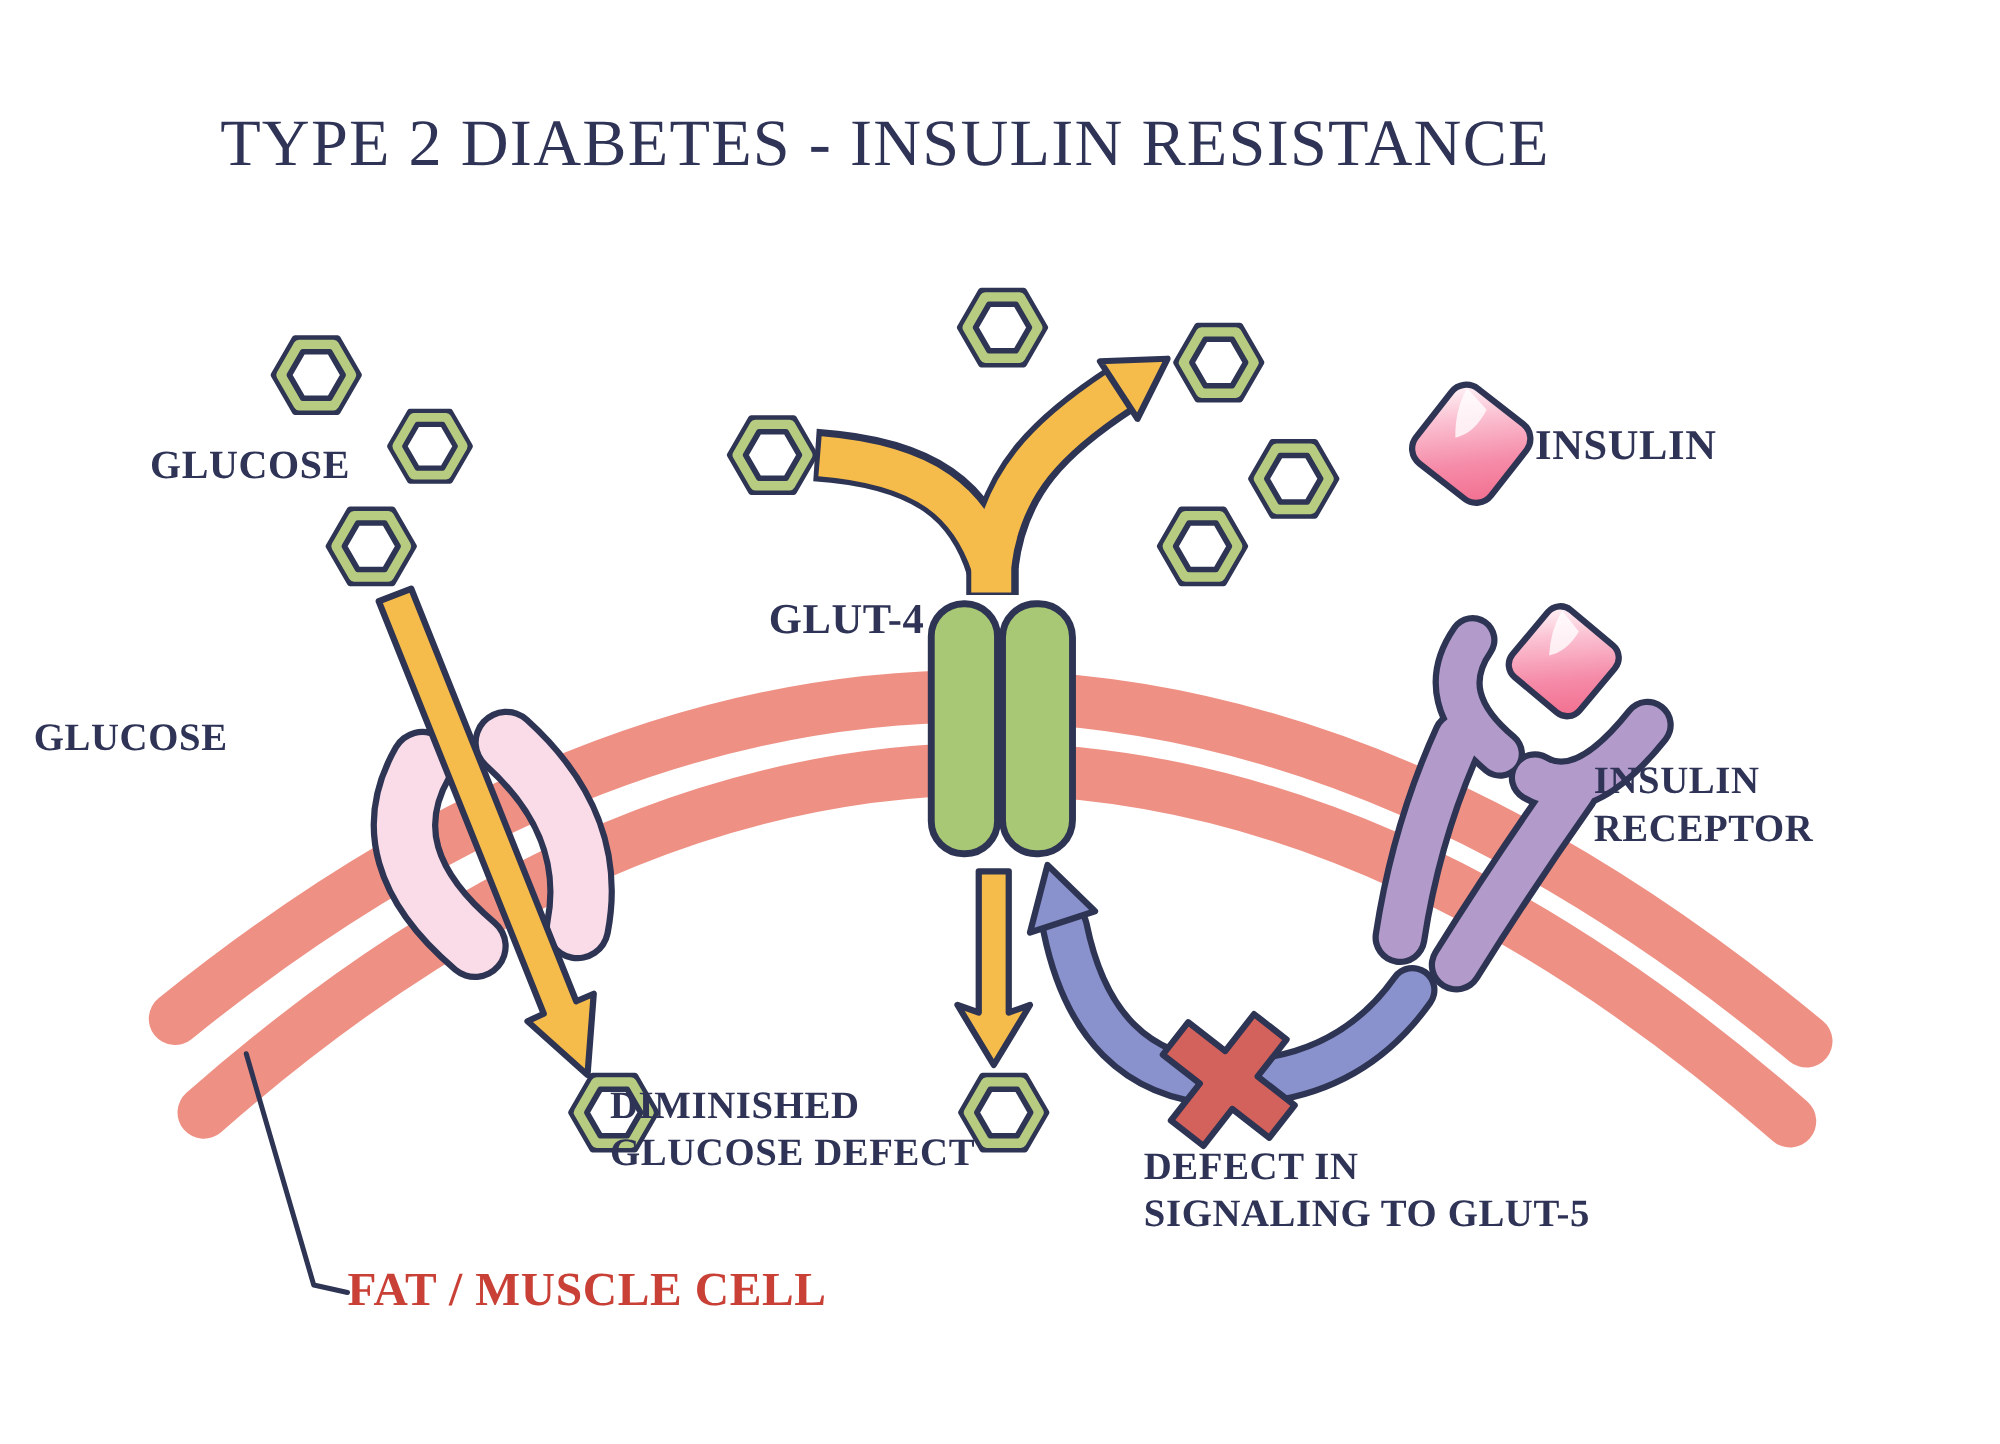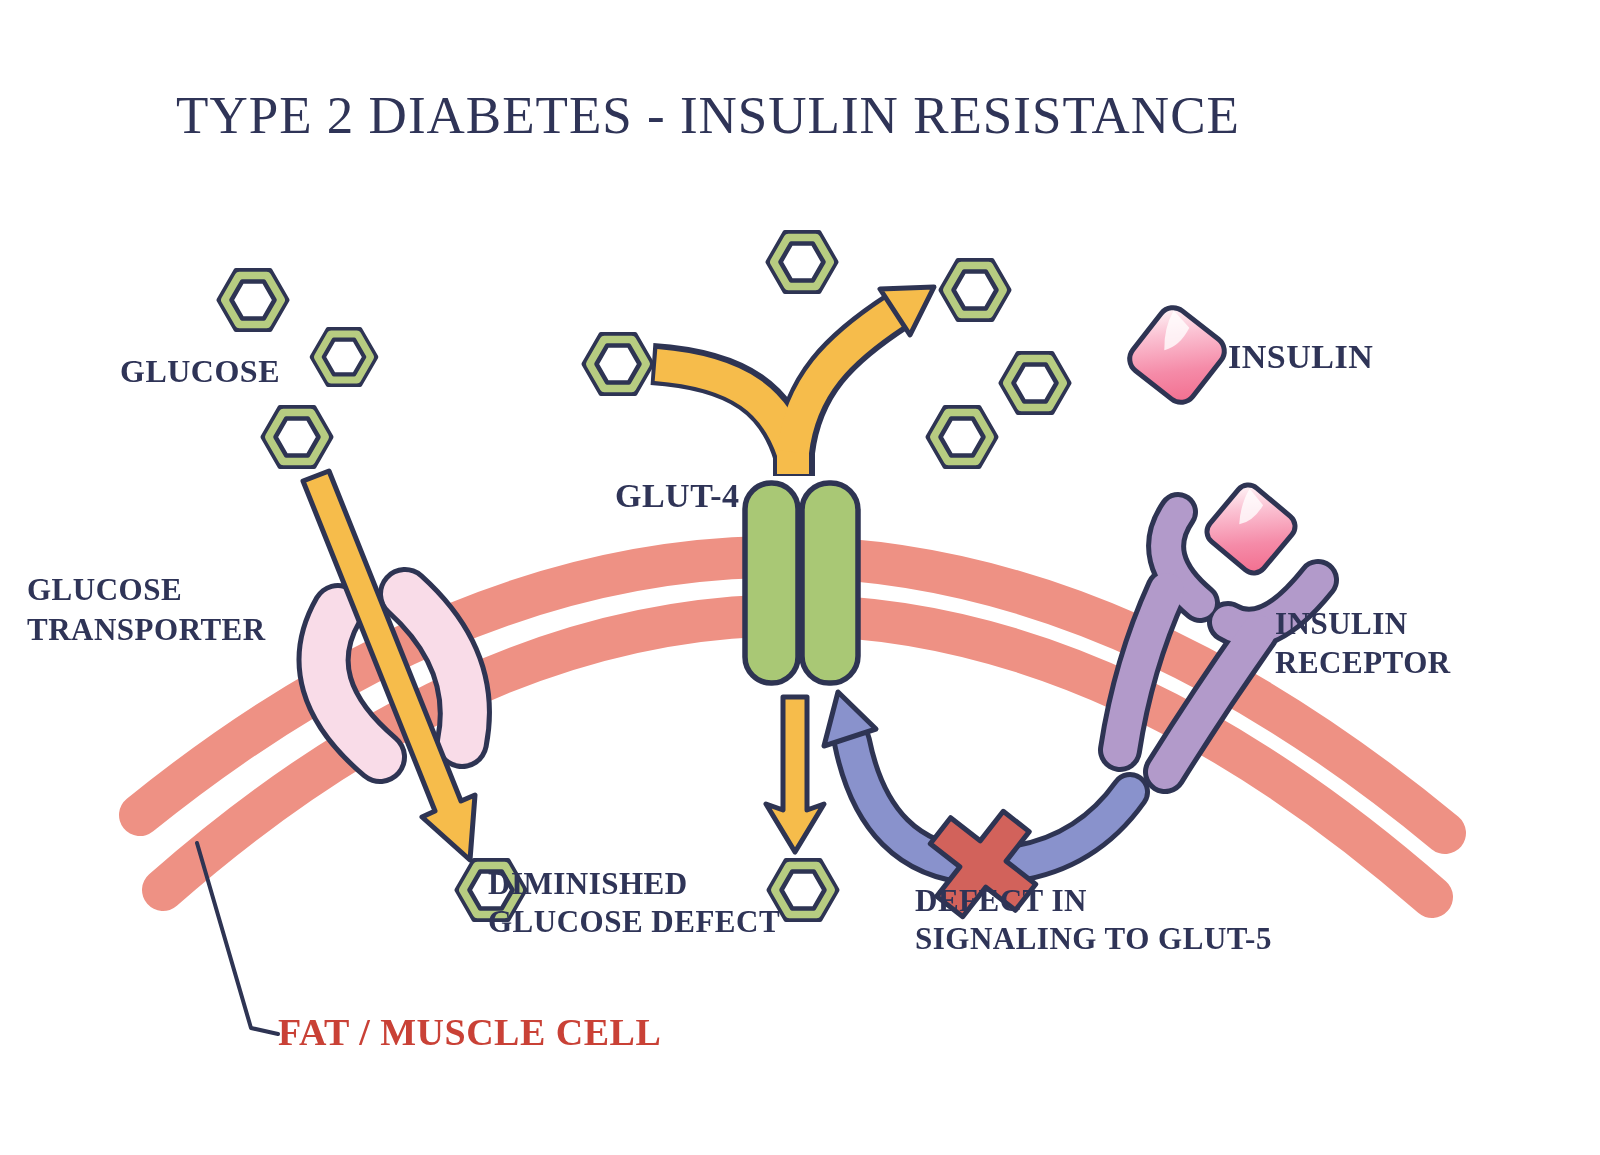--- a/index.html
+++ b/index.html
@@ -63,21 +63,21 @@
     text-align:center;
     font-size:53px;font-weight:400;letter-spacing:1px;
     color:var(--text-navy);
   }
   .glucose-label{left:120px;top:352px;width:200px;font-size:32px;}
   .transporter-label{left:27px;top:570px;width:300px;line-height:40px;}
   .glut4-label{left:599px;top:477px;width:140px;font-size:34px;margin-left:16px;}
   .insulin-label{left:1228px;top:338px;width:160px;font-size:34px;text-align:left;}
   .receptor-label{left:1275px;top:604px;width:220px;line-height:39px;}
   .diminished-label{left:488px;top:865px;width:312px;}
-  .defect-label{left:915px;top:882px;width:380px;}
+  .defect-label{left:915px;top:914px;width:380px;}
   .cell-label{left:278px;top:1013px;width:340px;font-size:38px;color:var(--cell-label-red);text-align:center;}
 </style>
 </head>
 <body>
 
 <div class="stage">
 
   <svg class="diagram" width="1600" height="1155" viewBox="0 0 1600 1155">
     <defs>
       <linearGradient id="insulinGrad" x1="0" y1="0" x2="1" y2="1">
@@ -169,21 +169,20 @@
       <use href="#hex" transform="translate(803,890)"></use>
     </g>
   </svg>
 
   <div class="title">TYPE 2 DIABETES - INSULIN RESISTANCE</div>
 
   <div class="lbl glucose-label">GLUCOSE</div>
 
   <div class="lbl transporter-label">
     <div>GLUCOSE</div>
-    <div>TRANSPORTER</div>
   </div>
 
   <div class="lbl glut4-label">GLUT-4</div>
 
   <div class="lbl insulin-label">INSULIN</div>
 
   <div class="lbl receptor-label">
     <div>INSULIN</div>
     <div>RECEPTOR</div>
   </div>

